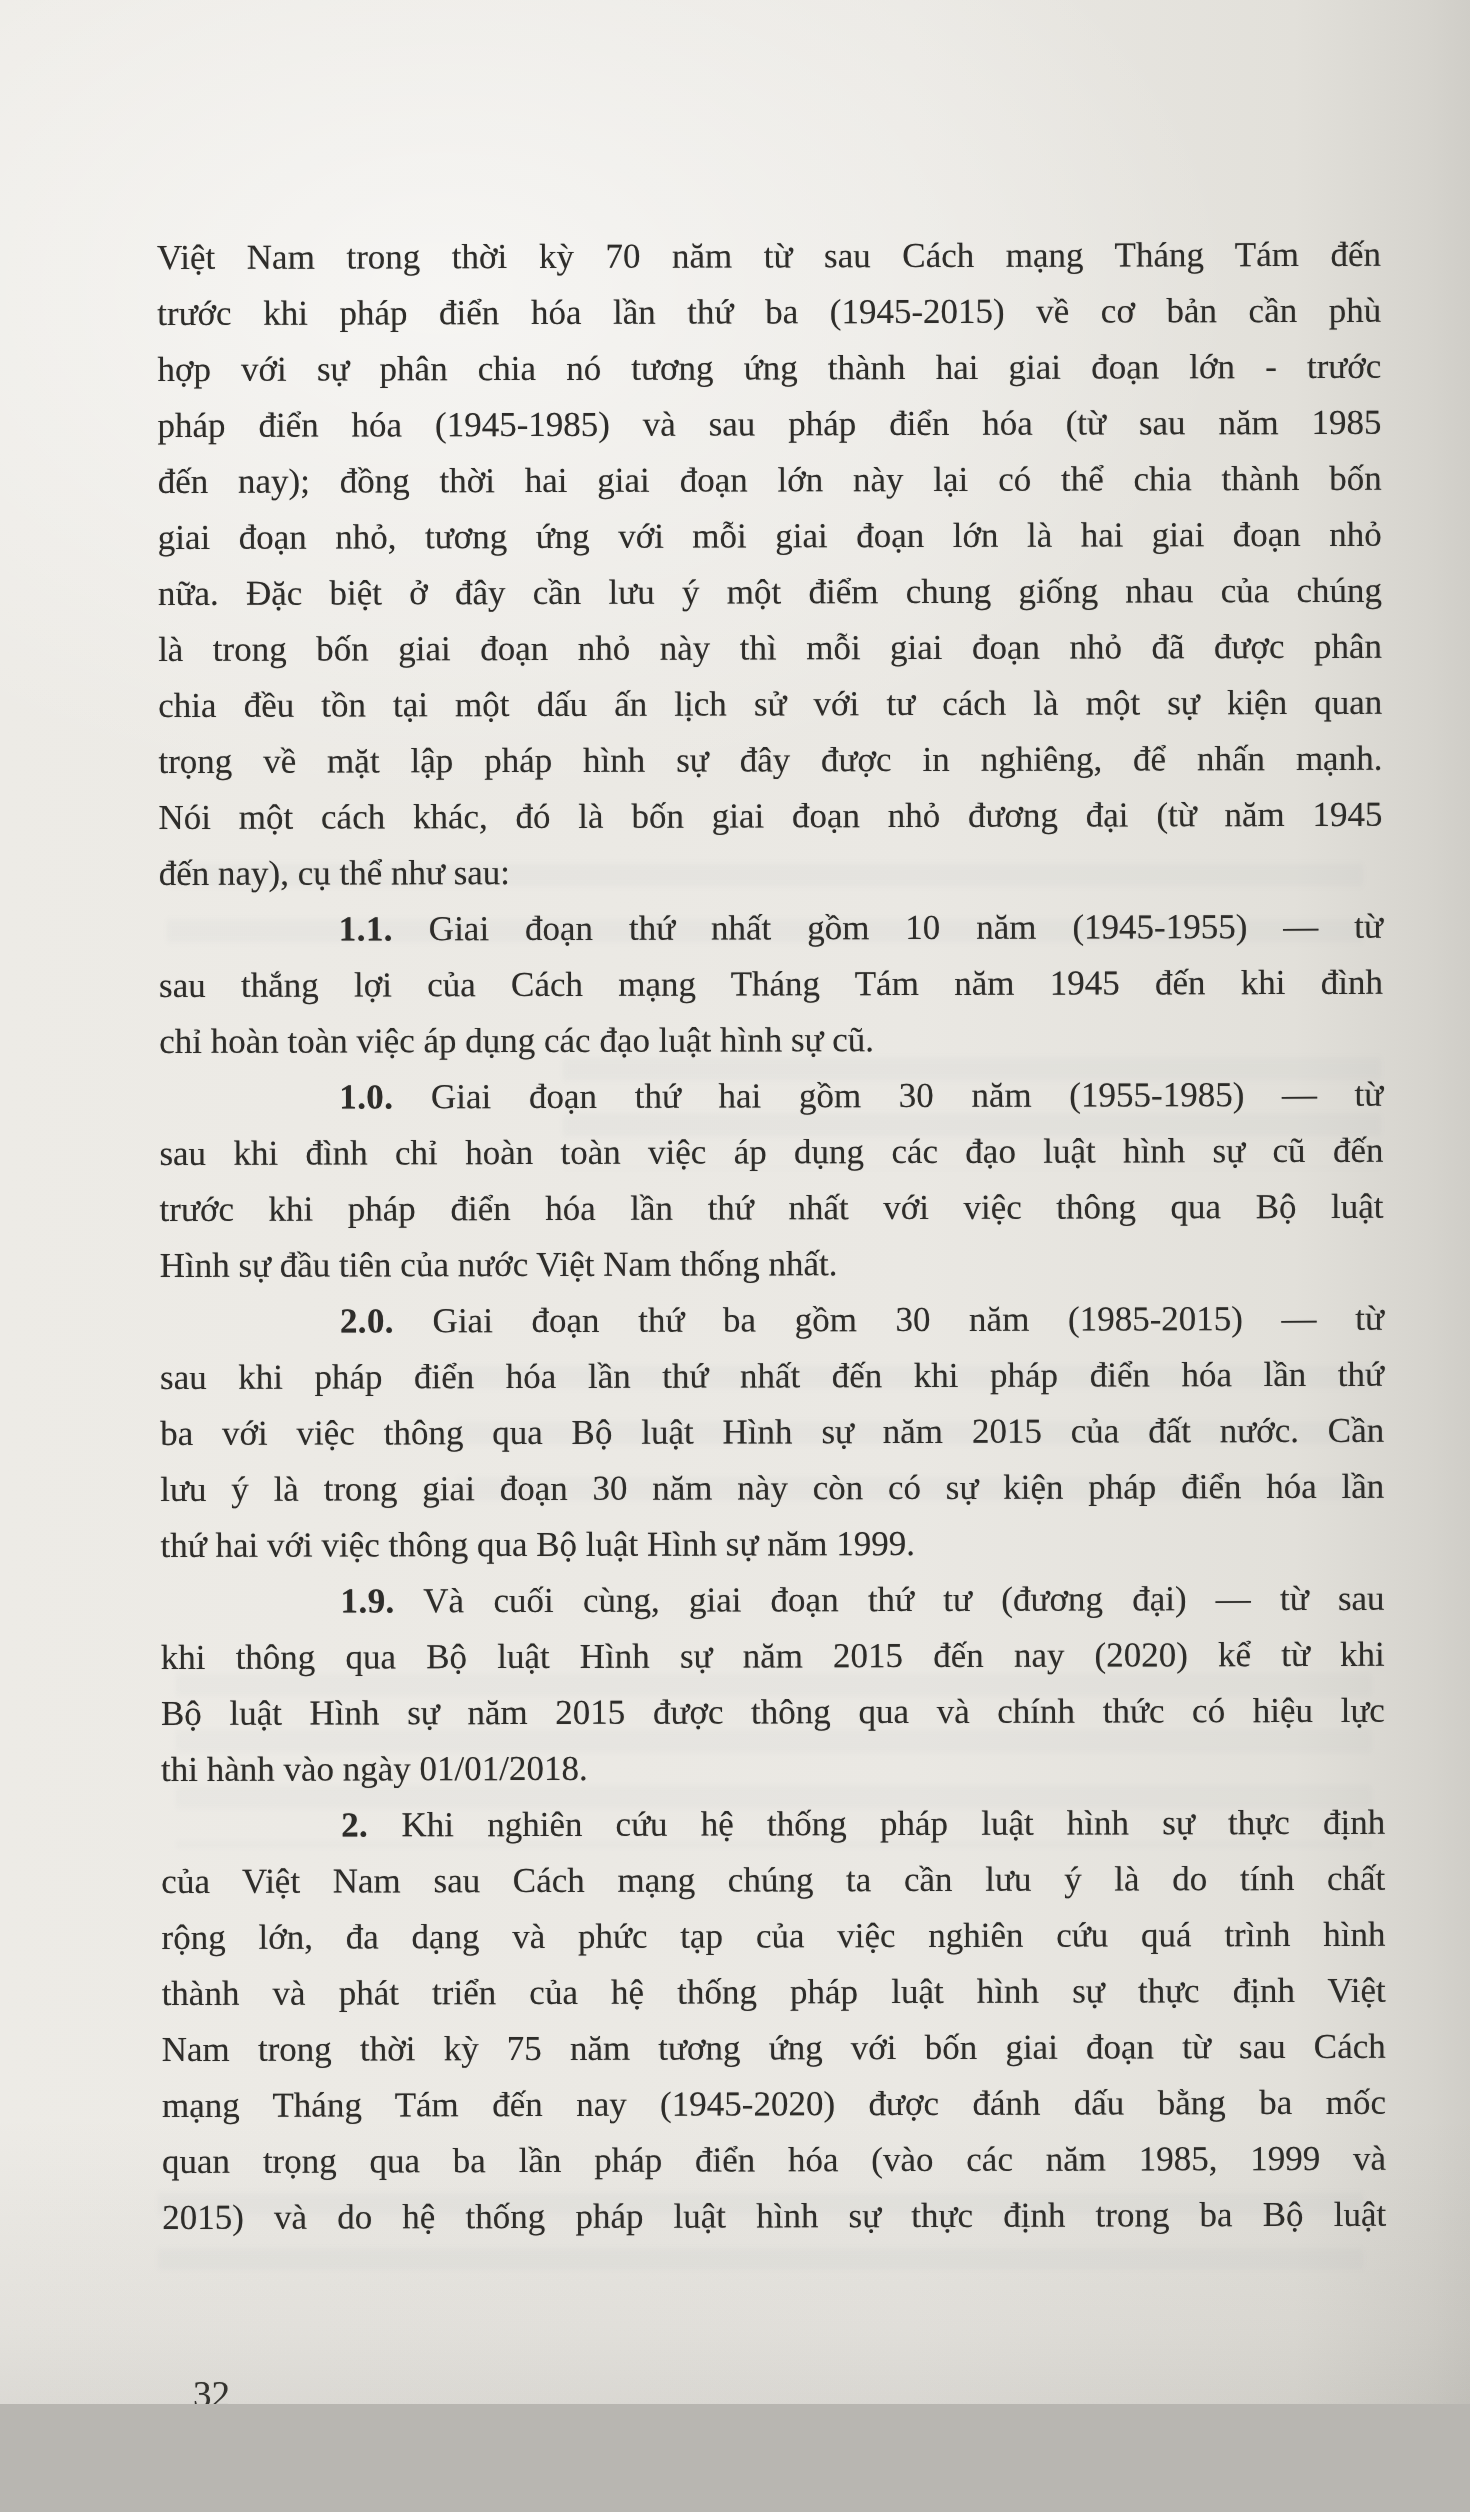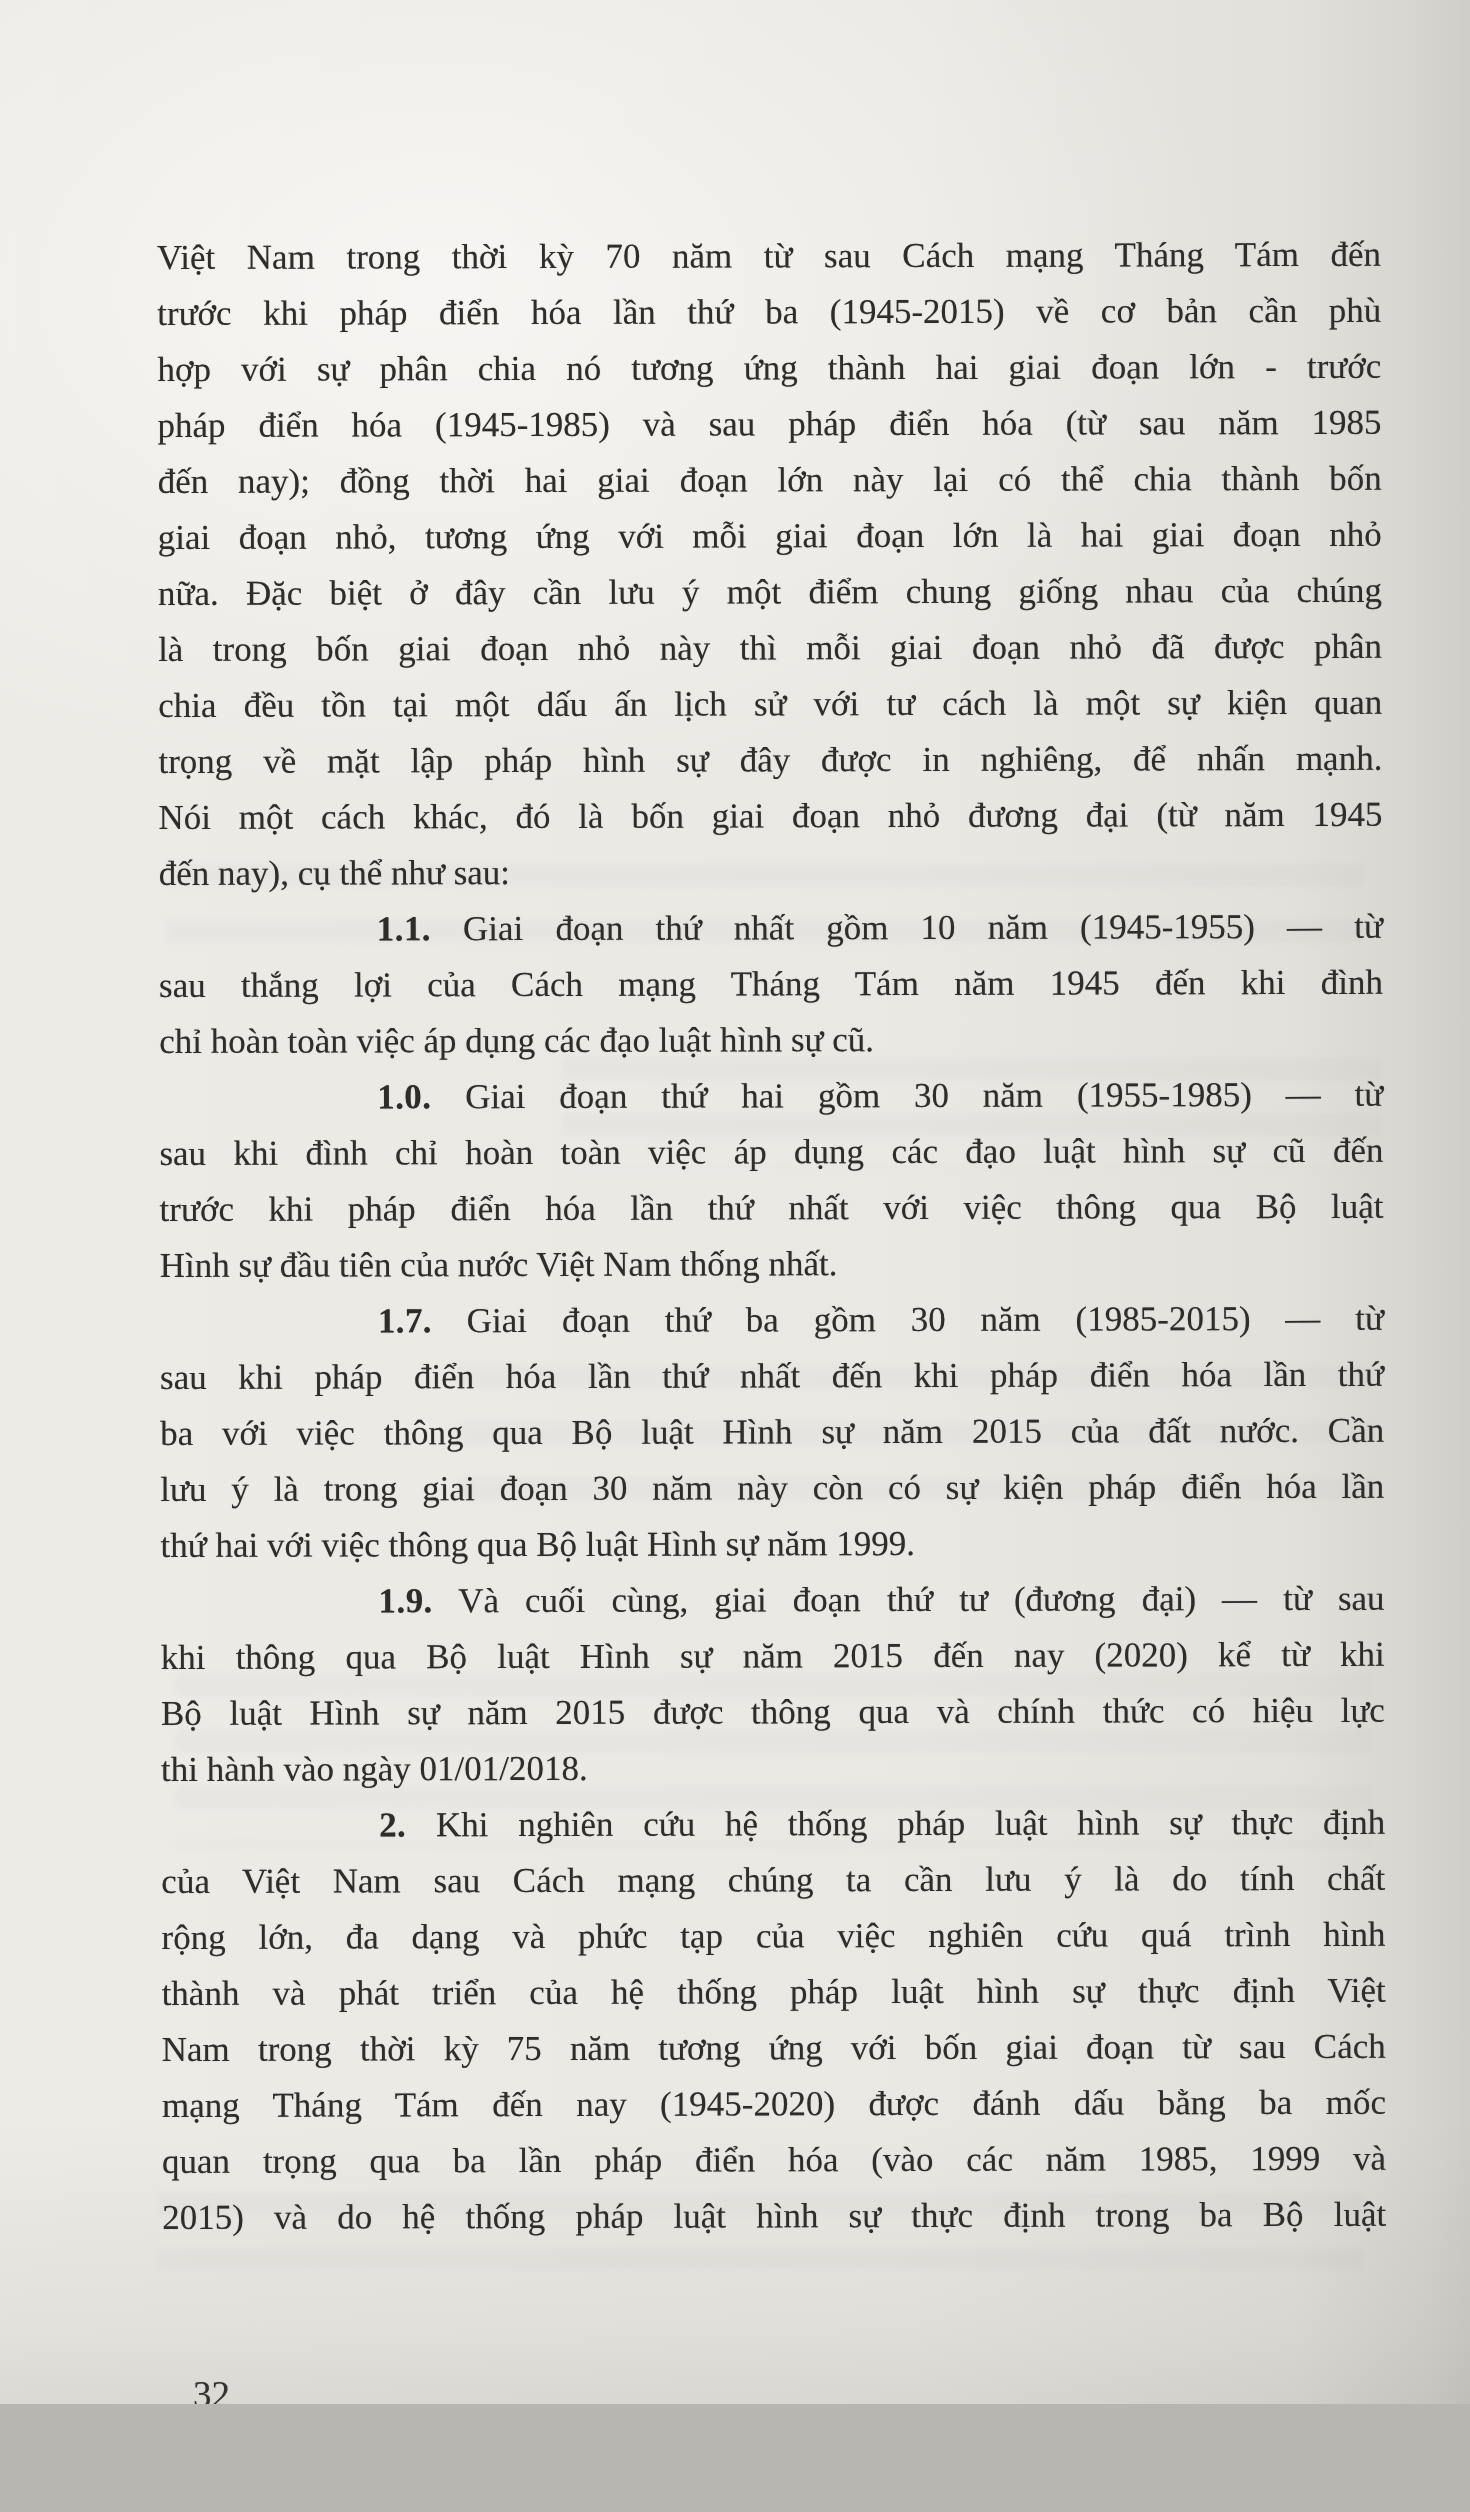--- a/index.html
+++ b/index.html
@@ -56,21 +56,21 @@
   }
   .para { margin: 0; padding: 0; }
   .line {
     text-align: justify;
     text-align-last: justify;
     white-space: nowrap;
     height: 56px;
   }
   .line.last { text-align-last: left; }
   .line.indent { padding-left: 180px; }
-  .para-num { font-weight: 700; letter-spacing: 0.4px; margin-left: 38px; }
+  .para-num { font-weight: 700; letter-spacing: 0.4px; }
 
   .pagenum {
     position: absolute;
     left: 160px;
     top: 2368px;
     font-size: 37px;
     line-height: 53px;
     color: #34332f;
     text-shadow: 0 0 0.9px rgba(46,45,42,0.4);
     margin-left: 33px;
@@ -106,21 +106,21 @@
         <div class="line">sau thắng lợi của Cách mạng Tháng Tám năm 1945 đến khi đình</div>
         <div class="line last">chỉ hoàn toàn việc áp dụng các đạo luật hình sự cũ.</div>
       </div>
       <div class="para">
         <div class="line indent"><span class="para-num">1.0.</span> Giai đoạn thứ hai gồm 30 năm (1955-1985) — từ</div>
         <div class="line">sau khi đình chỉ hoàn toàn việc áp dụng các đạo luật hình sự cũ đến</div>
         <div class="line">trước khi pháp điển hóa lần thứ nhất với việc thông qua Bộ luật</div>
         <div class="line last">Hình sự đầu tiên của nước Việt Nam thống nhất.</div>
       </div>
       <div class="para">
-        <div class="line indent"><span class="para-num">1.7.</span> Giai đoạn thứ ba gồm 30 năm (1985-2015) — từ</div>
+        <div class="line indent"><span class="para-num">2.0.</span> Giai đoạn thứ ba gồm 30 năm (1985-2015) — từ</div>
         <div class="line">sau khi pháp điển hóa lần thứ nhất đến khi pháp điển hóa lần thứ</div>
         <div class="line">ba với việc thông qua Bộ luật Hình sự năm 2015 của đất nước. Cần</div>
         <div class="line">lưu ý là trong giai đoạn 30 năm này còn có sự kiện pháp điển hóa lần</div>
         <div class="line last">thứ hai với việc thông qua Bộ luật Hình sự năm 1999.</div>
       </div>
       <div class="para">
         <div class="line indent"><span class="para-num">1.9.</span> Và cuối cùng, giai đoạn thứ tư (đương đại) — từ sau</div>
         <div class="line">khi thông qua Bộ luật Hình sự năm 2015 đến nay (2020) kể từ khi</div>
         <div class="line">Bộ luật Hình sự năm 2015 được thông qua và chính thức có hiệu lực</div>
         <div class="line last">thi hành vào ngày 01/01/2018.</div>

